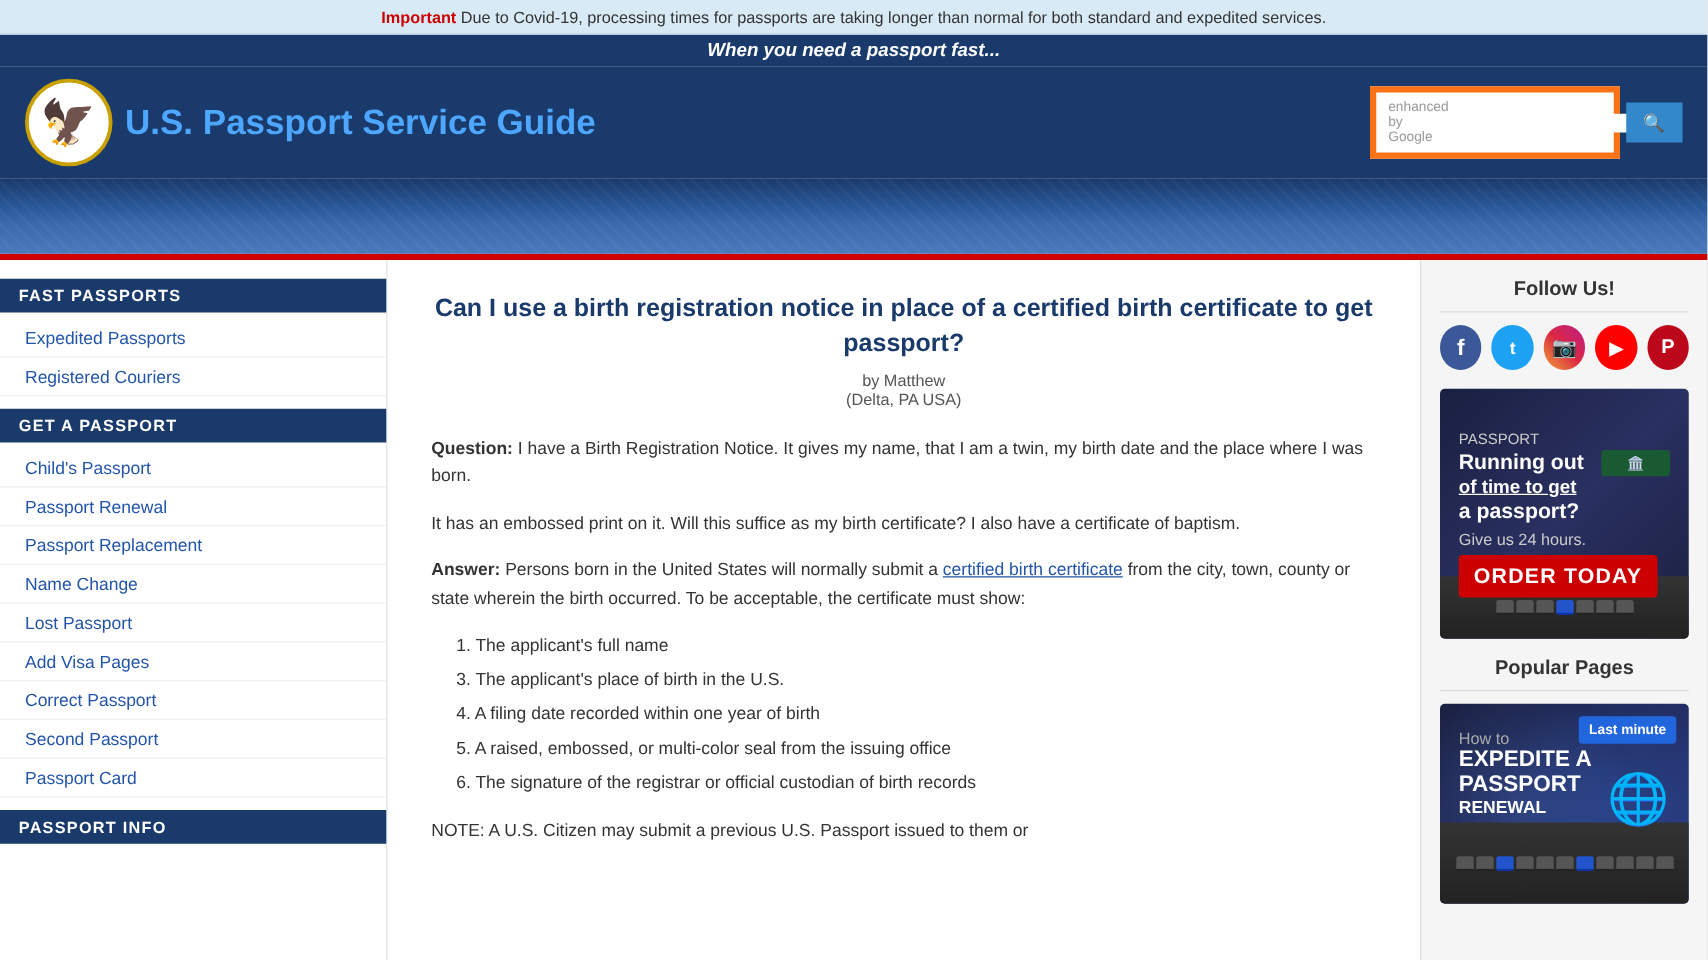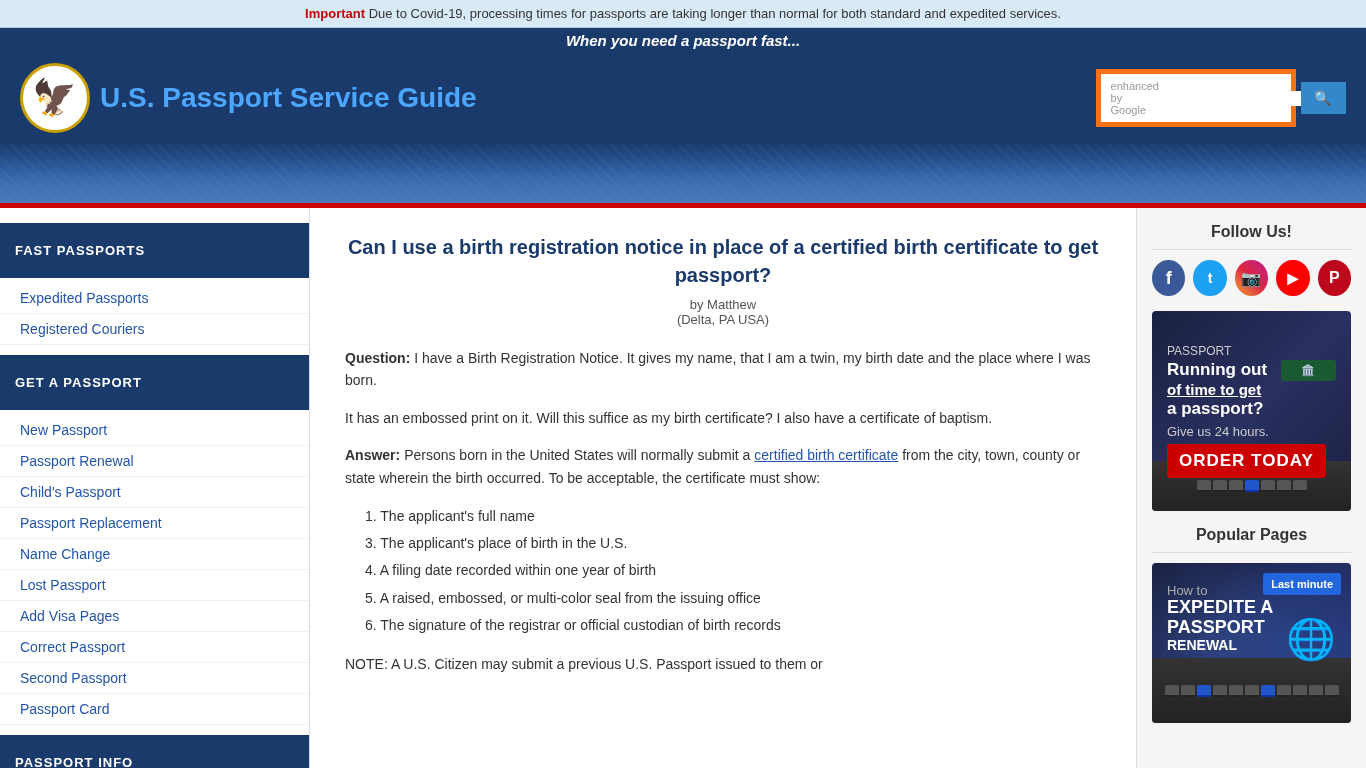--- a/index.html
+++ b/index.html
@@ -121,21 +121,21 @@
       background: #fff;
       padding: 15px 0;
       border-right: 1px solid #ddd;
     }
     .sidebar-section-title {
       background: #1a3a6b;
       color: #fff;
       font-size: 13px;
       font-weight: bold;
       letter-spacing: 1px;
-      padding: 20px 15px;
+      padding: 6px 15px;
       margin-bottom: 5px;
     }
     .sidebar-link {
       display: block;
       padding: 7px 20px;
       color: #2255aa;
       text-decoration: none;
       font-size: 14px;
       border-bottom: 1px solid #f0f0f0;
     }
@@ -362,23 +362,22 @@
   <div class="sidebar">
 
     <div class="sidebar-section">
       <div class="sidebar-section-title">FAST PASSPORTS</div>
       <a class="sidebar-link" href="#">Expedited Passports</a>
       <a class="sidebar-link" href="#">Registered Couriers</a>
     </div>
 
     <div class="sidebar-section">
       <div class="sidebar-section-title">GET A PASSPORT</div>
-      <a class="sidebar-link" href="#">New Passport</a>
+      <a class="sidebar-link" href="#">Child's Passport</a>
       <a class="sidebar-link" href="#">Passport Renewal</a>
-      <a class="sidebar-link" href="#">Child's Passport</a>
       <a class="sidebar-link" href="#">Passport Replacement</a>
       <a class="sidebar-link" href="#">Name Change</a>
       <a class="sidebar-link" href="#">Lost Passport</a>
       <a class="sidebar-link" href="#">Add Visa Pages</a>
       <a class="sidebar-link" href="#">Correct Passport</a>
       <a class="sidebar-link" href="#">Second Passport</a>
       <a class="sidebar-link" href="#">Passport Card</a>
     </div>
 
     <div class="sidebar-section">

